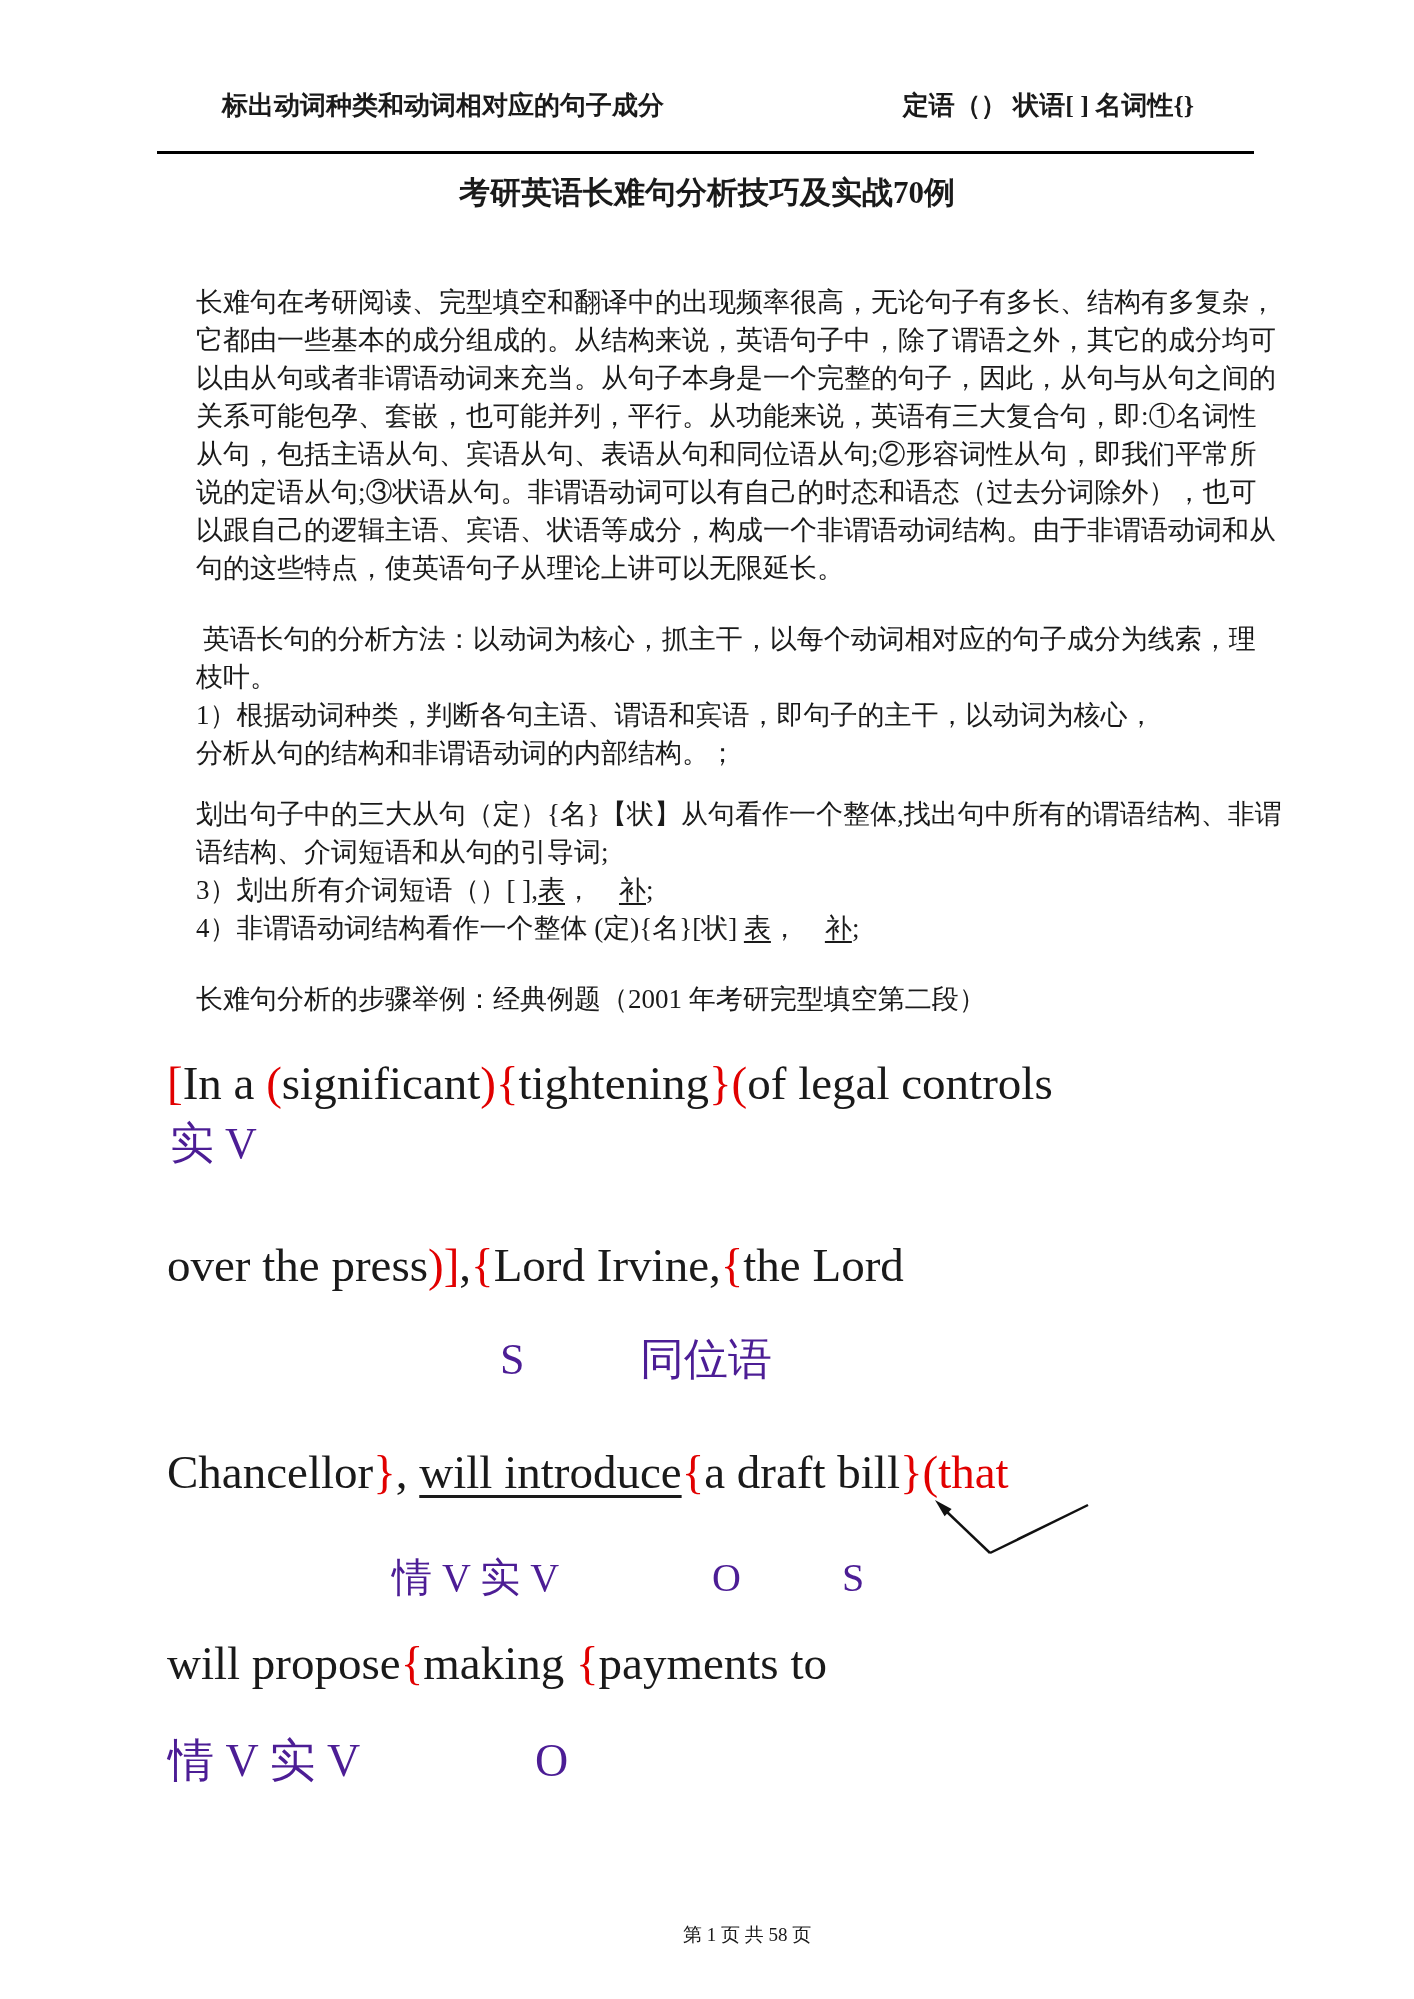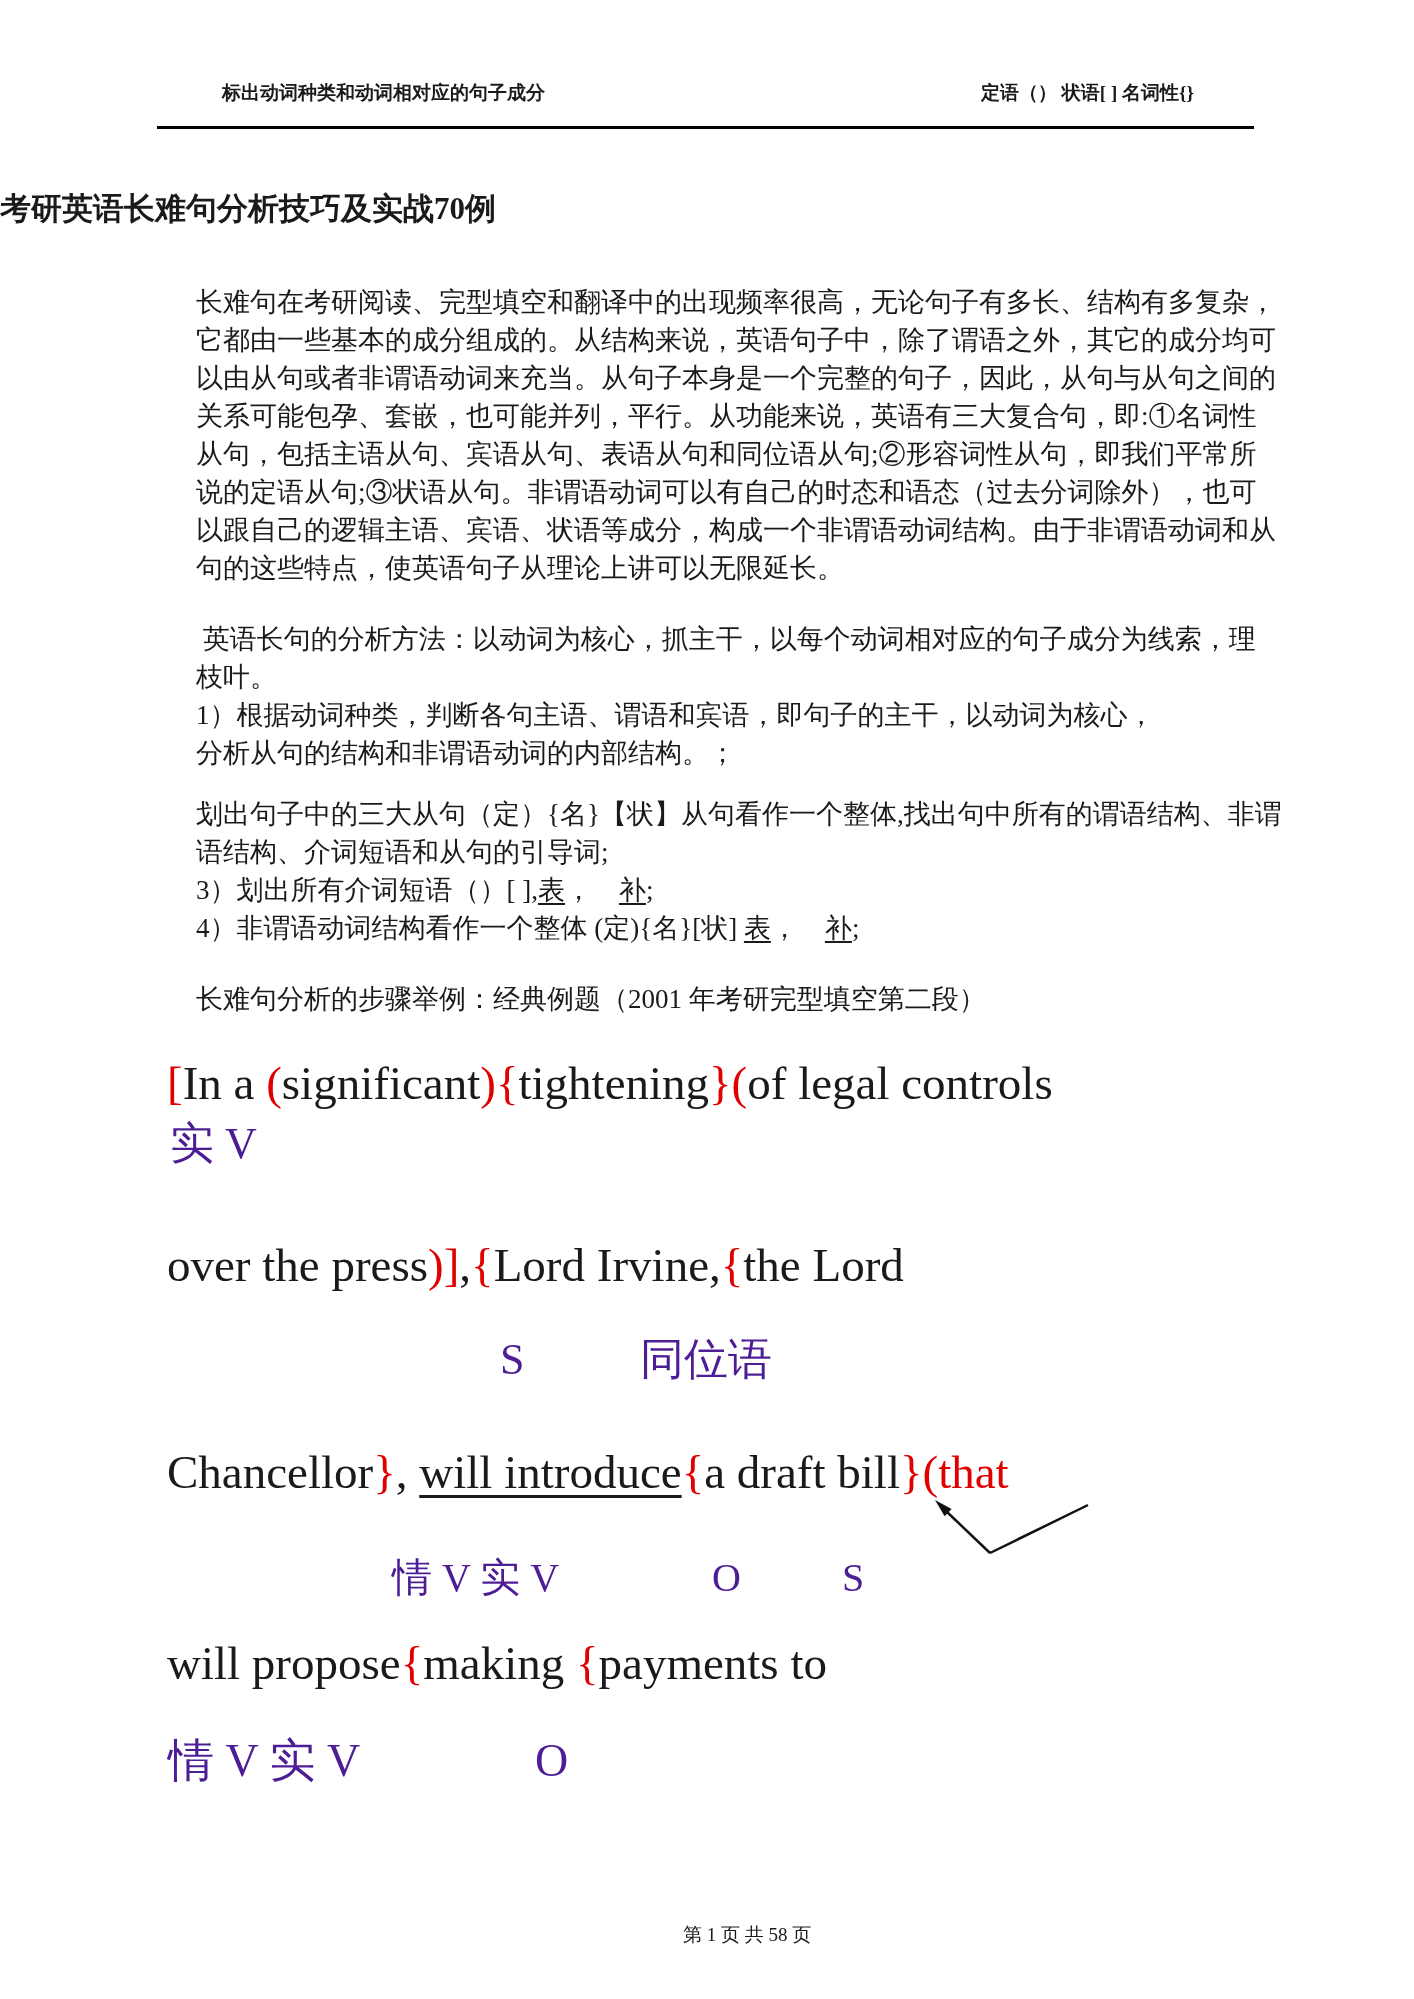--- a/index.html
+++ b/index.html
@@ -6,33 +6,33 @@
   .page{
     position:relative;
     width:1414px;height:1999px;
     background:#ffffff;
     margin:0 auto;
     font-family:"Liberation Serif","DejaVu Serif",serif;
     color:#1a1a1a;
     overflow:hidden;
   }
   .hdr{
-    position:absolute;top:80px;left:157px;width:1097px;
+    position:absolute;top:88px;left:157px;width:1097px;
     display:flex;justify-content:space-between;align-items:flex-end;
-    font-size:19px;font-weight:bold;
-    padding-bottom:20px;
+    font-size:26px;font-weight:bold;
+    padding-bottom:28px;
     border-bottom:3px solid #000;
     box-sizing:border-box;
     white-space:pre;
   }
   .hdr .hl{padding-left:65px;}
   .hdr .hr{padding-right:60px;}
   .title{
-    position:absolute;top:188px;left:0;width:100%;
-    font-size:31px;font-weight:bold;white-space:pre;
+    position:absolute;top:172px;left:0;width:100%;
+    text-align:center;font-size:31px;font-weight:bold;white-space:pre;
   }
   .block{position:absolute;left:164px;width:1095px;margin-left:32px;}
   .bline{font-size:27px;line-height:38px;white-space:pre;}
   .u{text-decoration:underline;text-underline-offset:4px;}
   .p1{top:283px;}
   .p2{top:620px;}
   .p3{top:795px;}
   .exh{top:980px;}
   .bigline{
     position:absolute;left:167px;

